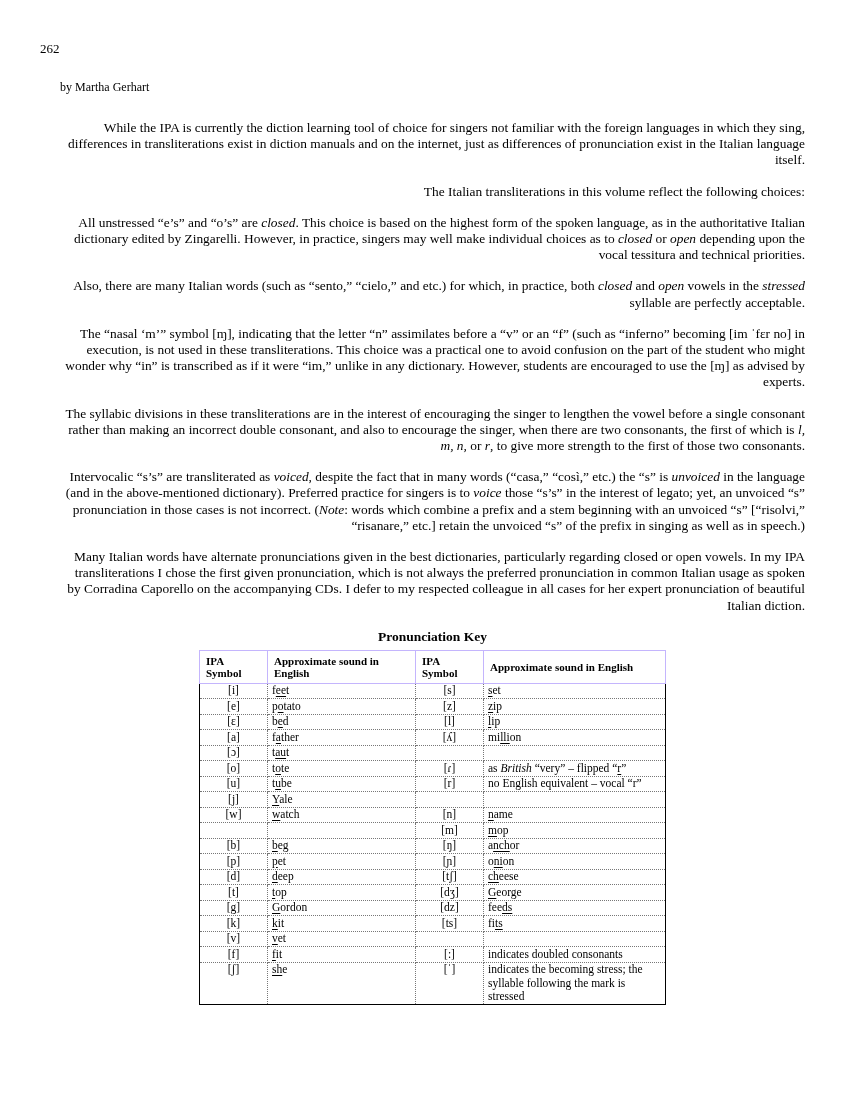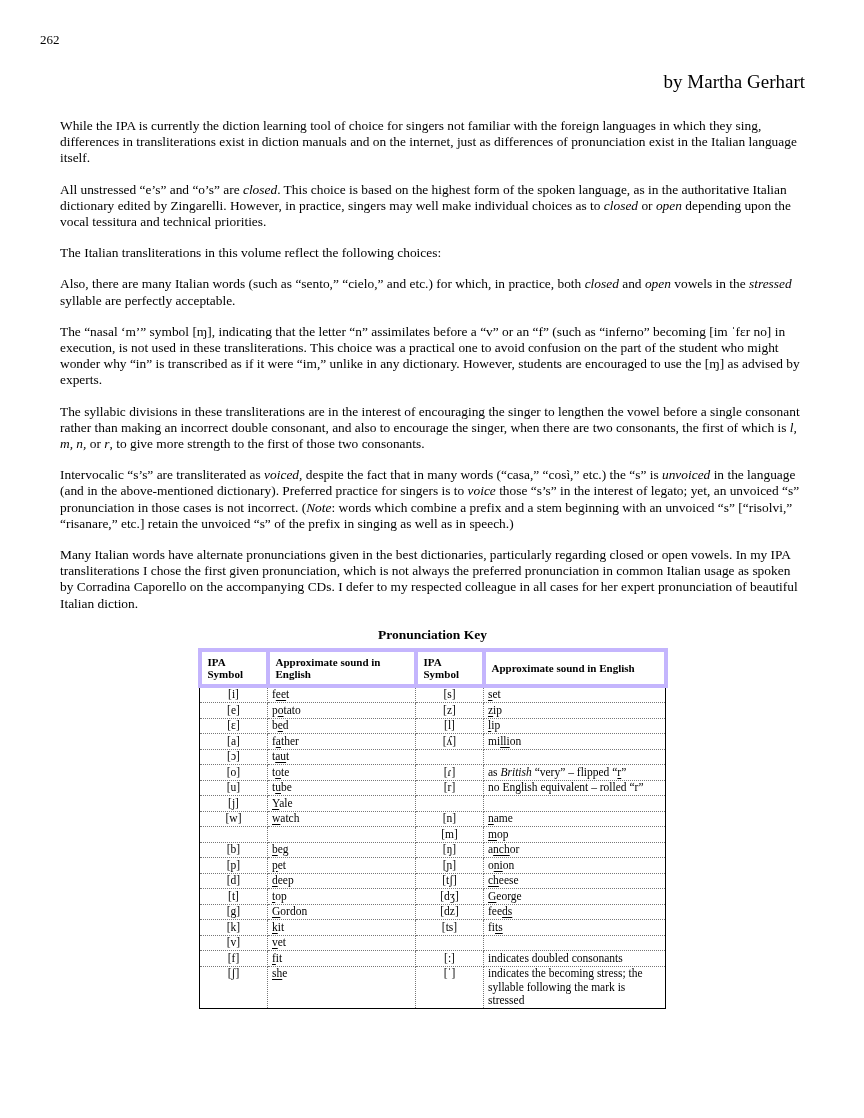--- a/index.html
+++ b/index.html
@@ -6,60 +6,62 @@
   .page {
     width: 864px;
     height: 1067px;
     box-sizing: border-box;
     position: relative;
     background: #ffffff;
     color: #000000;
     font-family: "Liberation Serif", serif;
     padding: 68px 59px 30px 60px;
     overflow: hidden;
+    margin-top: 9px;
   }
   .page-number {
     position: absolute;
     top: 32px;
     left: 40px;
     font-size: 13px;
   }
   .doc-title {
     text-align: center;
     font-size: 20px;
     font-weight: bold;
     margin: 0;
     letter-spacing: 0.3px;
   }
   .byline {
-    text-align: right;
-    font-size: 19px;
+    text-align: left;
+    font-size: 12px;
     margin: 3px 0 25px 0;
   }
   .body-paragraphs p {
     font-size: 13.4px;
     line-height: 16.2px;
     margin: 0 0 15px 0;
+    text-align: right;
   }
   .key-title {
     text-align: center;
     font-weight: bold;
     font-size: 13.5px;
     margin: 10px 0 5px 0;
   }
   table.key {
     border-collapse: collapse;
     table-layout: fixed;
     width: 466px;
     margin: 0 auto;
     border: 1.5px solid #000;
     font-size: 11.5px;
   }
   table.key th {
-    border: 4px solid #c4b5fd;
+    border: 1px solid #c4b5fd;
     font-size: 11px;
     font-weight: bold;
     text-align: left;
     padding: 4px 6px;
     vertical-align: middle;
   }
   table.key td {
     border: 1px dotted #777;
     line-height: 13.5px;
     padding: 0.5px 4px;
@@ -75,22 +77,22 @@
 <body>
 
 <div class="page">
 
   <div class="page-number">262</div>
 
   <div class="byline">by Martha Gerhart</div>
 
   <div class="body-paragraphs">
       <p>While the IPA is currently the diction learning tool of choice for singers not familiar with the foreign languages in which they sing, differences in transliterations exist in diction manuals and on the internet, just as differences of pronunciation exist in the Italian language itself.</p>
+      <p>The Italian transliterations in this volume reflect the following choices:</p>
       <p>All unstressed “e’s” and “o’s” are <i>closed</i>. This choice is based on the highest form of the spoken language, as in the authoritative Italian dictionary edited by Zingarelli. However, in practice, singers may well make individual choices as to <i>closed</i> or <i>open</i> depending upon the vocal tessitura and technical priorities.</p>
-      <p>The Italian transliterations in this volume reflect the following choices:</p>
       <p>Also, there are many Italian words (such as “sento,” “cielo,” and etc.) for which, in practice, both <i>closed</i> and <i>open</i> vowels in the <i>stressed</i> syllable are perfectly acceptable.</p>
       <p>The  “nasal ‘m’” symbol [ɱ], indicating that the letter “n” assimilates before a “v” or an “f” (such as “inferno” becoming [im ˈfɛr no] in execution, is not used in these transliterations. This choice was a practical one to avoid confusion on the part of the student who might wonder why “in” is transcribed as if it were “im,” unlike in any dictionary. However, students are encouraged to use the [ɱ] as advised by experts.</p>
       <p>The syllabic divisions in these transliterations are in the interest of encouraging the singer to lengthen the vowel before a single consonant rather than making an incorrect double consonant, and also to encourage the singer, when there are two consonants, the first of which is <i>l, m, n,</i> or <i>r</i>, to give more strength to the first of those two consonants.</p>
       <p>Intervocalic “s’s” are transliterated as <i>voiced</i>, despite the fact that in many words (“casa,” “così,” etc.) the “s” is <i>unvoiced</i> in the language (and in the above-mentioned dictionary). Preferred practice for singers is to <i>voice</i> those “s’s” in the interest of legato; yet, an unvoiced “s” pronunciation in those cases is not incorrect. (<i>Note</i>: words which combine a prefix and a stem beginning with an unvoiced “s” [“risolvi,” “risanare,” etc.] retain the unvoiced “s” of the prefix in singing as well as in speech.)</p>
       <p>Many Italian words have alternate pronunciations given in the best dictionaries, particularly regarding closed or open vowels. In my IPA transliterations I chose the first given pronunciation, which is not always the preferred pronunciation in common Italian usage as spoken by Corradina Caporello on the accompanying CDs. I defer to my respected colleague in all cases for her expert pronunciation of beautiful Italian diction.</p>
     </div>
 
   <div class="key-title">Pronunciation Key</div>
 
   <table class="key">
@@ -142,21 +144,21 @@
         <tr>
           <td class="sym">[o]</td>
           <td class="snd">t<u>o</u>te</td>
           <td class="sym">[ɾ]</td>
           <td class="snd">as <i>British</i> “very” –  flipped “<u>r</u>”</td>
         </tr>
         <tr>
           <td class="sym">[u]</td>
           <td class="snd">t<u>u</u>be</td>
           <td class="sym">[r]</td>
-          <td class="snd">no English equivalent –  rolled “r”</td>
+          <td class="snd">no English equivalent –  vocal “r”</td>
         </tr>
         <tr>
           <td class="sym">[j]</td>
           <td class="snd"><u>Y</u>ale</td>
           <td class="sym">&nbsp;</td>
           <td class="snd">&nbsp;</td>
         </tr>
         <tr>
           <td class="sym">[w]</td>
           <td class="snd"><u>w</u>atch</td>

